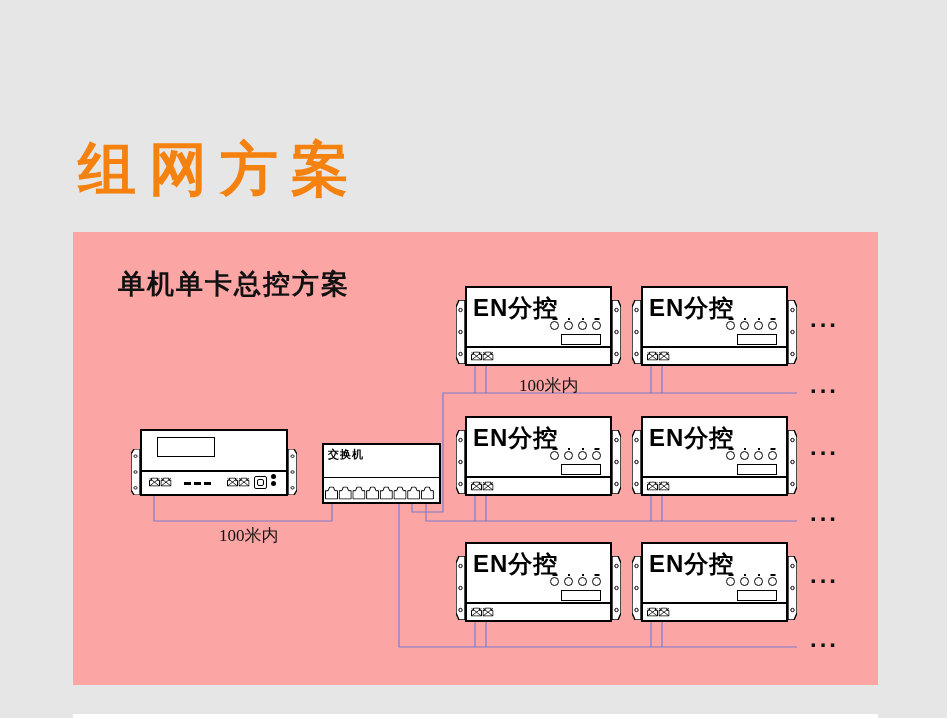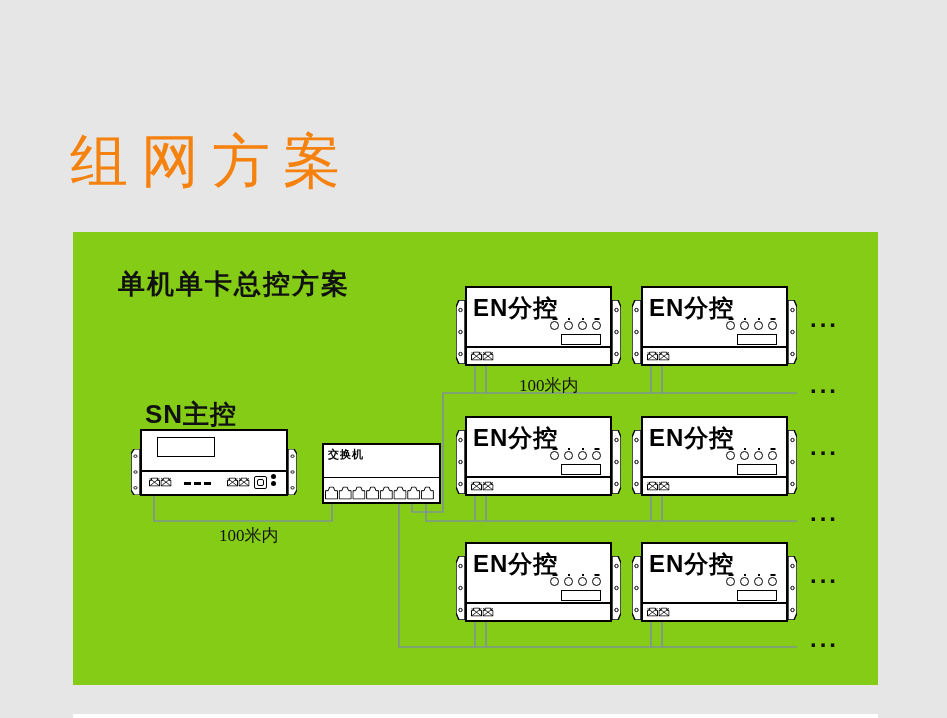--- a/index.html
+++ b/index.html
@@ -2,25 +2,25 @@
 <html><head>
 <meta charset="utf-8">
 <style>
   html,body{margin:0;padding:0;background:#e6e6e6;}
   .stage{position:relative;width:947px;height:718px;background:#e6e6e6;overflow:hidden;
          font-family:"Liberation Sans","DejaVu Sans",sans-serif;}
 
   
   .watermark{position:absolute;left:74px;top:45px;font-weight:700;font-size:53px;
              line-height:60px;letter-spacing:8px;color:#d9dadc;white-space:nowrap;}
-  .title-cn{position:absolute;left:70px;top:128px;margin:0;font-weight:400;font-size:58px;
+  .title-cn{position:absolute;left:70px;top:128px;margin:8px;font-weight:700;font-size:58px;
             line-height:66px;letter-spacing:13px;color:#f5820f;white-space:nowrap;text-align:right;}
 
   
-  .panel{position:absolute;left:73px;top:232px;width:805px;height:453px;background:#84cc16;}
+  .panel{position:absolute;left:73px;top:232px;width:805px;height:453px;background:#fca5a5;}
   .panel2{position:absolute;left:73px;top:714px;width:805px;height:4px;background:#fff;}
   .heading{position:absolute;left:45px;top:34px;margin:0;font-size:27px;font-weight:700;
            letter-spacing:2px;color:#111;white-space:nowrap;}
 
   .wires{position:absolute;left:0;top:0;width:805px;height:453px;pointer-events:none;}
 
   
   .devlabel{position:absolute;font-weight:700;color:#111;white-space:nowrap;}
   .sn-label{left:72px;top:165px;font-size:26px;letter-spacing:1px;}
 
@@ -112,21 +112,20 @@
         <path d="M326,268 V415 H724"></path>
 
         <path d="M402,134 V161 M413,134 V161 M578,134 V161 M589,134 V161"></path>
 
         <path d="M402,264 V289 M413,264 V289 M578,264 V289 M589,264 V289"></path>
 
         <path d="M402,390 V415 M413,390 V415 M578,390 V415 M589,390 V415"></path>
       </g>
     </svg>
 
-    <div class="devlabel sn-label">SN主控</div>
     <div class="sn-box">
       <svg class="bracket bk-l" viewBox="0 0 9 64" preserveAspectRatio="none">
           <use href="#sym-bracket"></use>
         </svg>
       <svg class="bracket bk-r" viewBox="0 0 9 64" preserveAspectRatio="none">
           <use href="#sym-bracket"></use>
         </svg>
       <div class="sn-main">
         <div class="sn-display"></div>
       </div>

